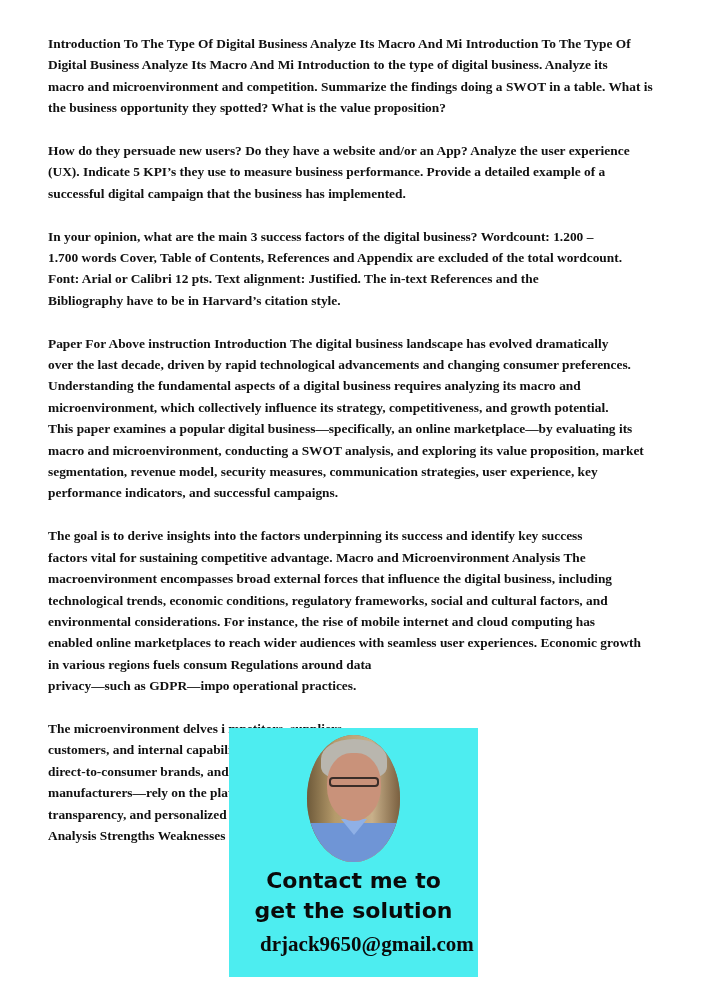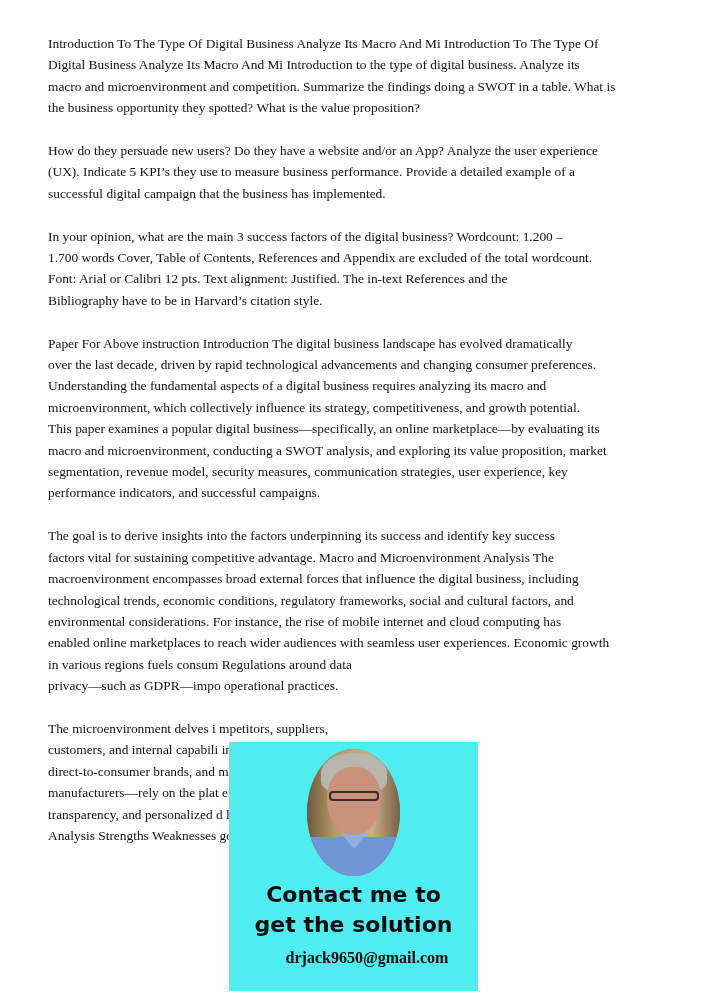--- a/index.html
+++ b/index.html
@@ -19,29 +19,29 @@
       top: 33px;
       width: 612px;
       font-family: "Liberation Serif", "DejaVu Serif", serif;
       font-size: 13.4px;
       line-height: 21.4px;
       color: #111111;
     }
     .para {
       margin: 0 0 21.4px 0;
       white-space: pre-line;
+      font-weight: bold;
     }
     .promo {
       position: absolute;
       left: 229px;
       top: 728px;
       width: 249px;
       height: 249px;
       background: #4dedf0;
-      margin-top: 14px;
     }
     .photo {
       position: absolute;
       left: 78px;
       top: 7px;
       width: 93px;
       height: 127px;
       border-radius: 50%;
       overflow: hidden;
       background: #8a7a5a;
@@ -89,21 +89,21 @@
       white-space: pre-line;
     }
     .promo-email {
       position: absolute;
       left: 0;
       top: 203px;
       width: 276px;
       text-align: center;
       font-family: "Liberation Serif", "DejaVu Serif", serif;
       font-weight: bold;
-      font-size: 16px;
+      font-size: 21px;
       line-height: 26px;
       color: #0a0a0a;
     }
   </style>
 </head>
 <body>
 
 <div class="page">
   <p class="para">Introduction To The Type Of Digital Business Analyze Its Macro And Mi Introduction To The Type Of
 Digital Business Analyze Its Macro And Mi Introduction to the type of digital business. Analyze its

